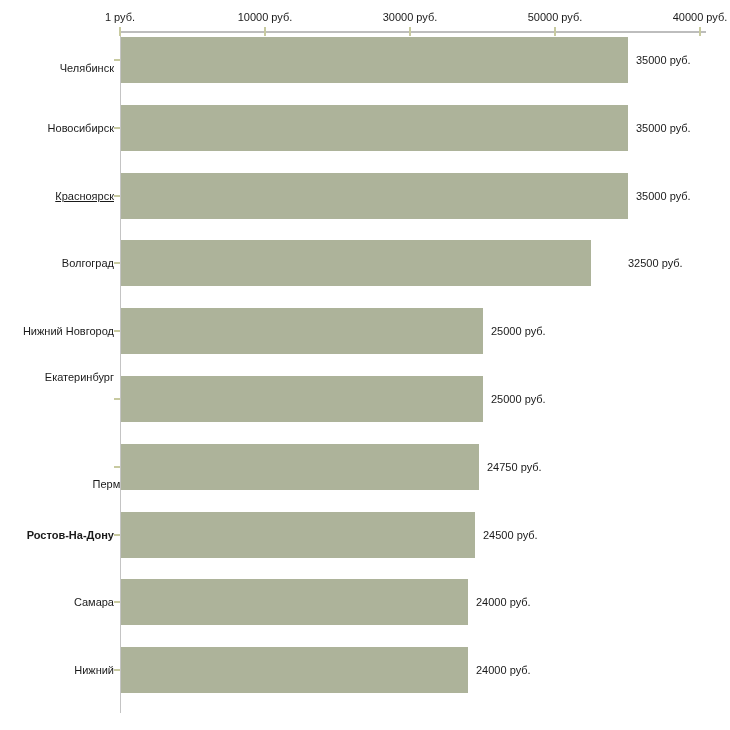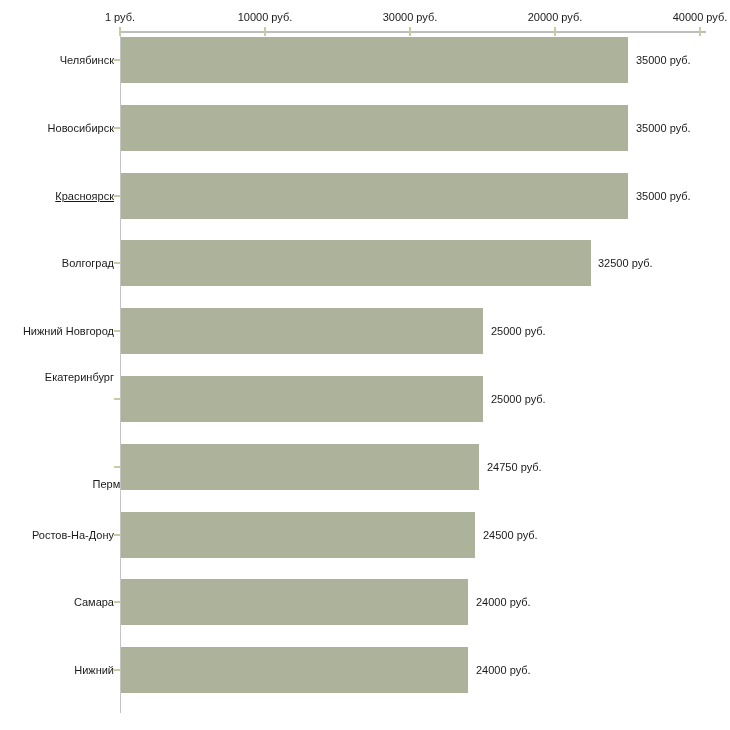--- a/index.html
+++ b/index.html
@@ -69,77 +69,77 @@
   }
 </style>
 </head>
 <body>
 
 <div id="screen">
   <div id="x-axis-labels">
       <div class="x-tick-label" style="left: 120px;">1 руб.</div>
       <div class="x-tick-label" style="left: 265px;">10000 руб.</div>
       <div class="x-tick-label" style="left: 410px;">30000 руб.</div>
-      <div class="x-tick-label" style="left: 555px;">20000 руб.</div>
+      <div class="x-tick-label" style="left: 555px;">50000 руб.</div>
       <div class="x-tick-label" style="left: 700px;">40000 руб.</div>
     </div>
   <div id="axis-lines">
       <div class="x-axis-line" style="left: 120px; top: 31px; width: 586px; height: 2px;"></div>
       <div class="y-axis-line" style="left: 120px; top: 31px; width: 1px; height: 682px;"></div>
       <div class="x-tick" style="left: 119px; top: 27px;"></div>
       <div class="x-tick" style="left: 264px; top: 27px;"></div>
       <div class="x-tick" style="left: 409px; top: 27px;"></div>
       <div class="x-tick" style="left: 554px; top: 27px;"></div>
       <div class="x-tick" style="left: 699px; top: 27px;"></div>
     </div>
   <div id="bars-area">
       <div class="abs">
-        <div class="cat-label" style="top: 52px; text-align: right;">Челябинск</div>
+        <div class="cat-label" style="top: 60px; text-align: right;">Челябинск</div>
         <div class="y-tick" style="left: 114px; top: 59px;"></div>
         <div class="bar" style="left: 121px; top: 37px; width: 507px; background: rgb(173, 179, 154);"></div>
         <div class="val-label" style="left: 636px; top: 52px;">35000 руб.</div>
       </div>
       <div class="abs">
         <div class="cat-label" style="top: 120px;">Новосибирск</div>
         <div class="y-tick" style="left: 114px; top: 127px;"></div>
         <div class="bar" style="left: 121px; top: 105px; width: 507px; background: rgb(173, 179, 154);"></div>
         <div class="val-label" style="left: 636px; top: 120px;">35000 руб.</div>
       </div>
       <div class="abs">
         <div class="cat-label" style="top: 188px; text-decoration: underline;">Красноярск</div>
         <div class="y-tick" style="left: 114px; top: 195px;"></div>
         <div class="bar" style="left: 121px; top: 173px; width: 507px; background: rgb(173, 179, 154);"></div>
         <div class="val-label" style="left: 636px; top: 188px;">35000 руб.</div>
       </div>
       <div class="abs">
         <div class="cat-label" style="top: 255px;">Волгоград</div>
         <div class="y-tick" style="left: 114px; top: 262px;"></div>
         <div class="bar" style="left: 121px; top: 240px; width: 470px; background: rgb(173, 179, 154);"></div>
-        <div class="val-label" style="left: 598px; top: 255px;">32500 руб.</div>
+        <div class="val-label" style="left: 628px; top: 255px;">32500 руб.</div>
       </div>
       <div class="abs">
         <div class="cat-label" style="top: 323px;">Нижний Новгород</div>
         <div class="y-tick" style="left: 114px; top: 330px;"></div>
         <div class="bar" style="left: 121px; top: 308px; width: 362px; background: rgb(173, 179, 154);"></div>
         <div class="val-label" style="left: 491px; top: 323px;">25000 руб.</div>
       </div>
       <div class="abs">
         <div class="cat-label" style="top: 369px;">Екатеринбург</div>
         <div class="y-tick" style="left: 114px; top: 398px;"></div>
         <div class="bar" style="left: 121px; top: 376px; width: 362px; background: rgb(173, 179, 154);"></div>
         <div class="val-label" style="left: 491px; top: 391px;">25000 руб.</div>
       </div>
       <div class="abs">
         <div class="cat-label" style="top: 476px; padding-left: 12px;">Пермь</div>
         <div class="y-tick" style="left: 114px; top: 466px;"></div>
         <div class="bar" style="left: 121px; top: 444px; width: 358px; background: rgb(173, 179, 154);"></div>
         <div class="val-label" style="left: 487px; top: 459px; text-align: center;">24750 руб.</div>
       </div>
       <div class="abs">
-        <div class="cat-label" style="top: 527px;">Ростов-На-Дону</div>
+        <div class="cat-label" style="top: 527px; font-weight: bold;">Ростов-На-Дону</div>
         <div class="y-tick" style="left: 114px; top: 534px;"></div>
         <div class="bar" style="left: 121px; top: 512px; width: 354px; background: rgb(173, 179, 154);"></div>
         <div class="val-label" style="left: 483px; top: 527px;">24500 руб.</div>
       </div>
       <div class="abs">
         <div class="cat-label" style="top: 594px;">Самара</div>
         <div class="y-tick" style="left: 114px; top: 601px;"></div>
         <div class="bar" style="left: 121px; top: 579px; width: 347px; background: rgb(173, 179, 154);"></div>
         <div class="val-label" style="left: 476px; top: 594px;">24000 руб.</div>
       </div>

